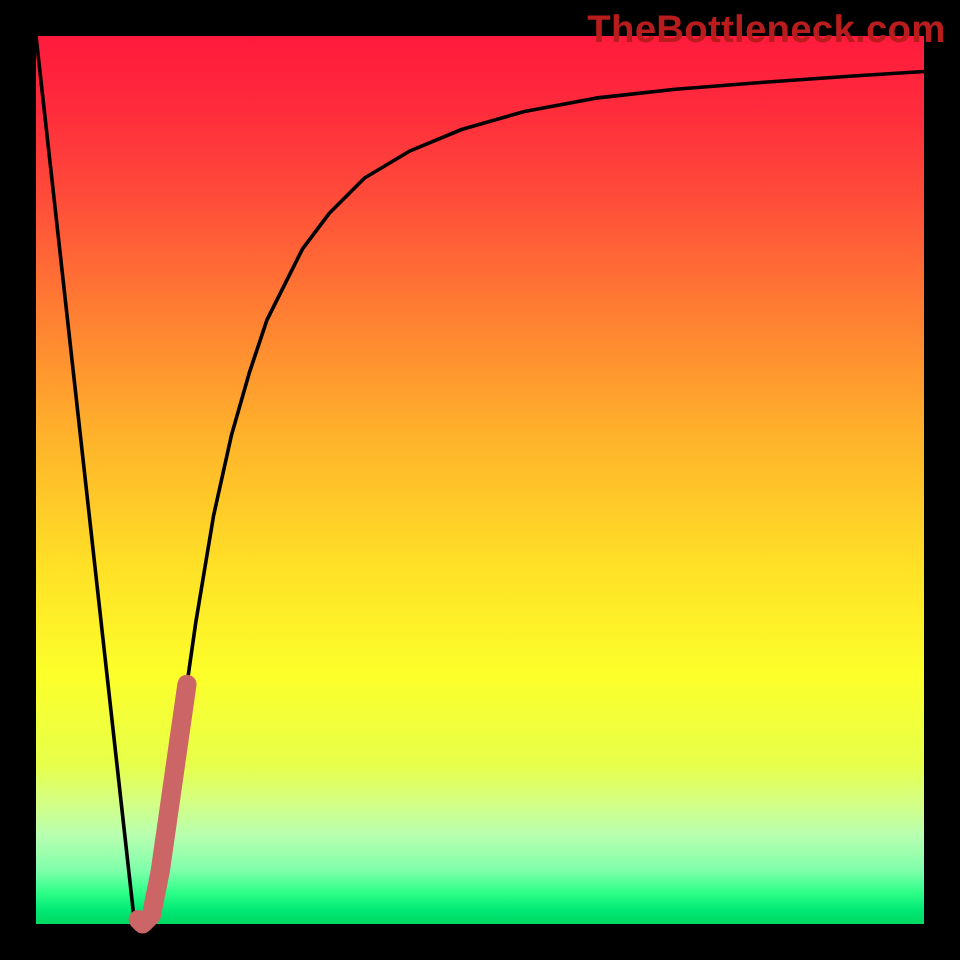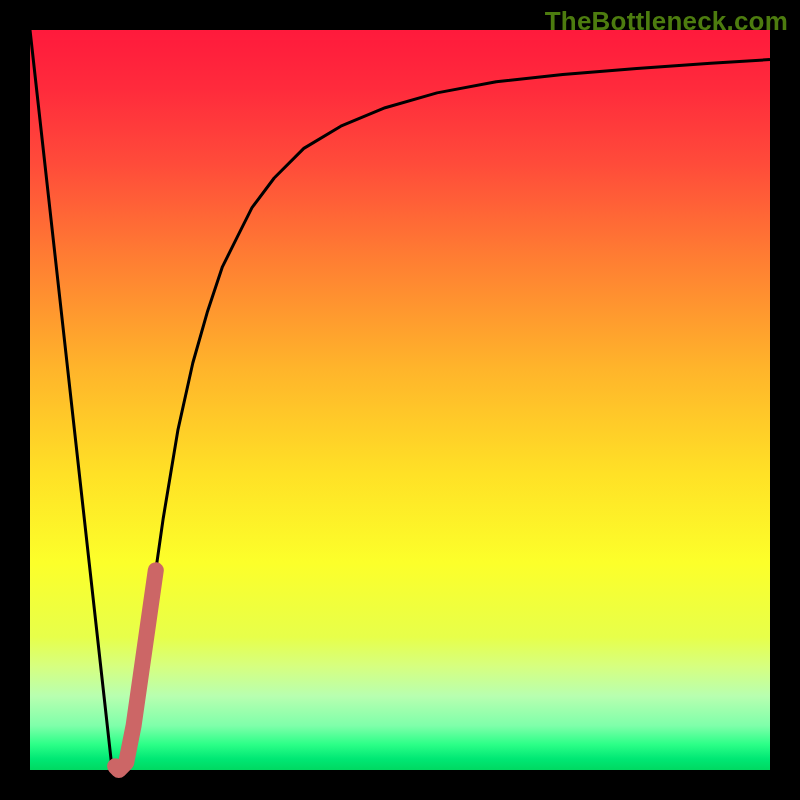--- a/index.html
+++ b/index.html
@@ -13,23 +13,23 @@
   }
   .chart-container {
     position: relative;
     width: 800px;
     height: 800px;
   }
   .watermark {
     position: absolute;
     top: 6px;
     right: 12px;
-    font-size: 26px;
+    font-size: 32px;
     font-weight: 600;
-    color: #4d7c0f;
+    color: #b91c1c;
     letter-spacing: 0.2px;
     z-index: 10;
   }
   svg {
     display: block;
   }
 </style>
 </head>
 <body>
 

